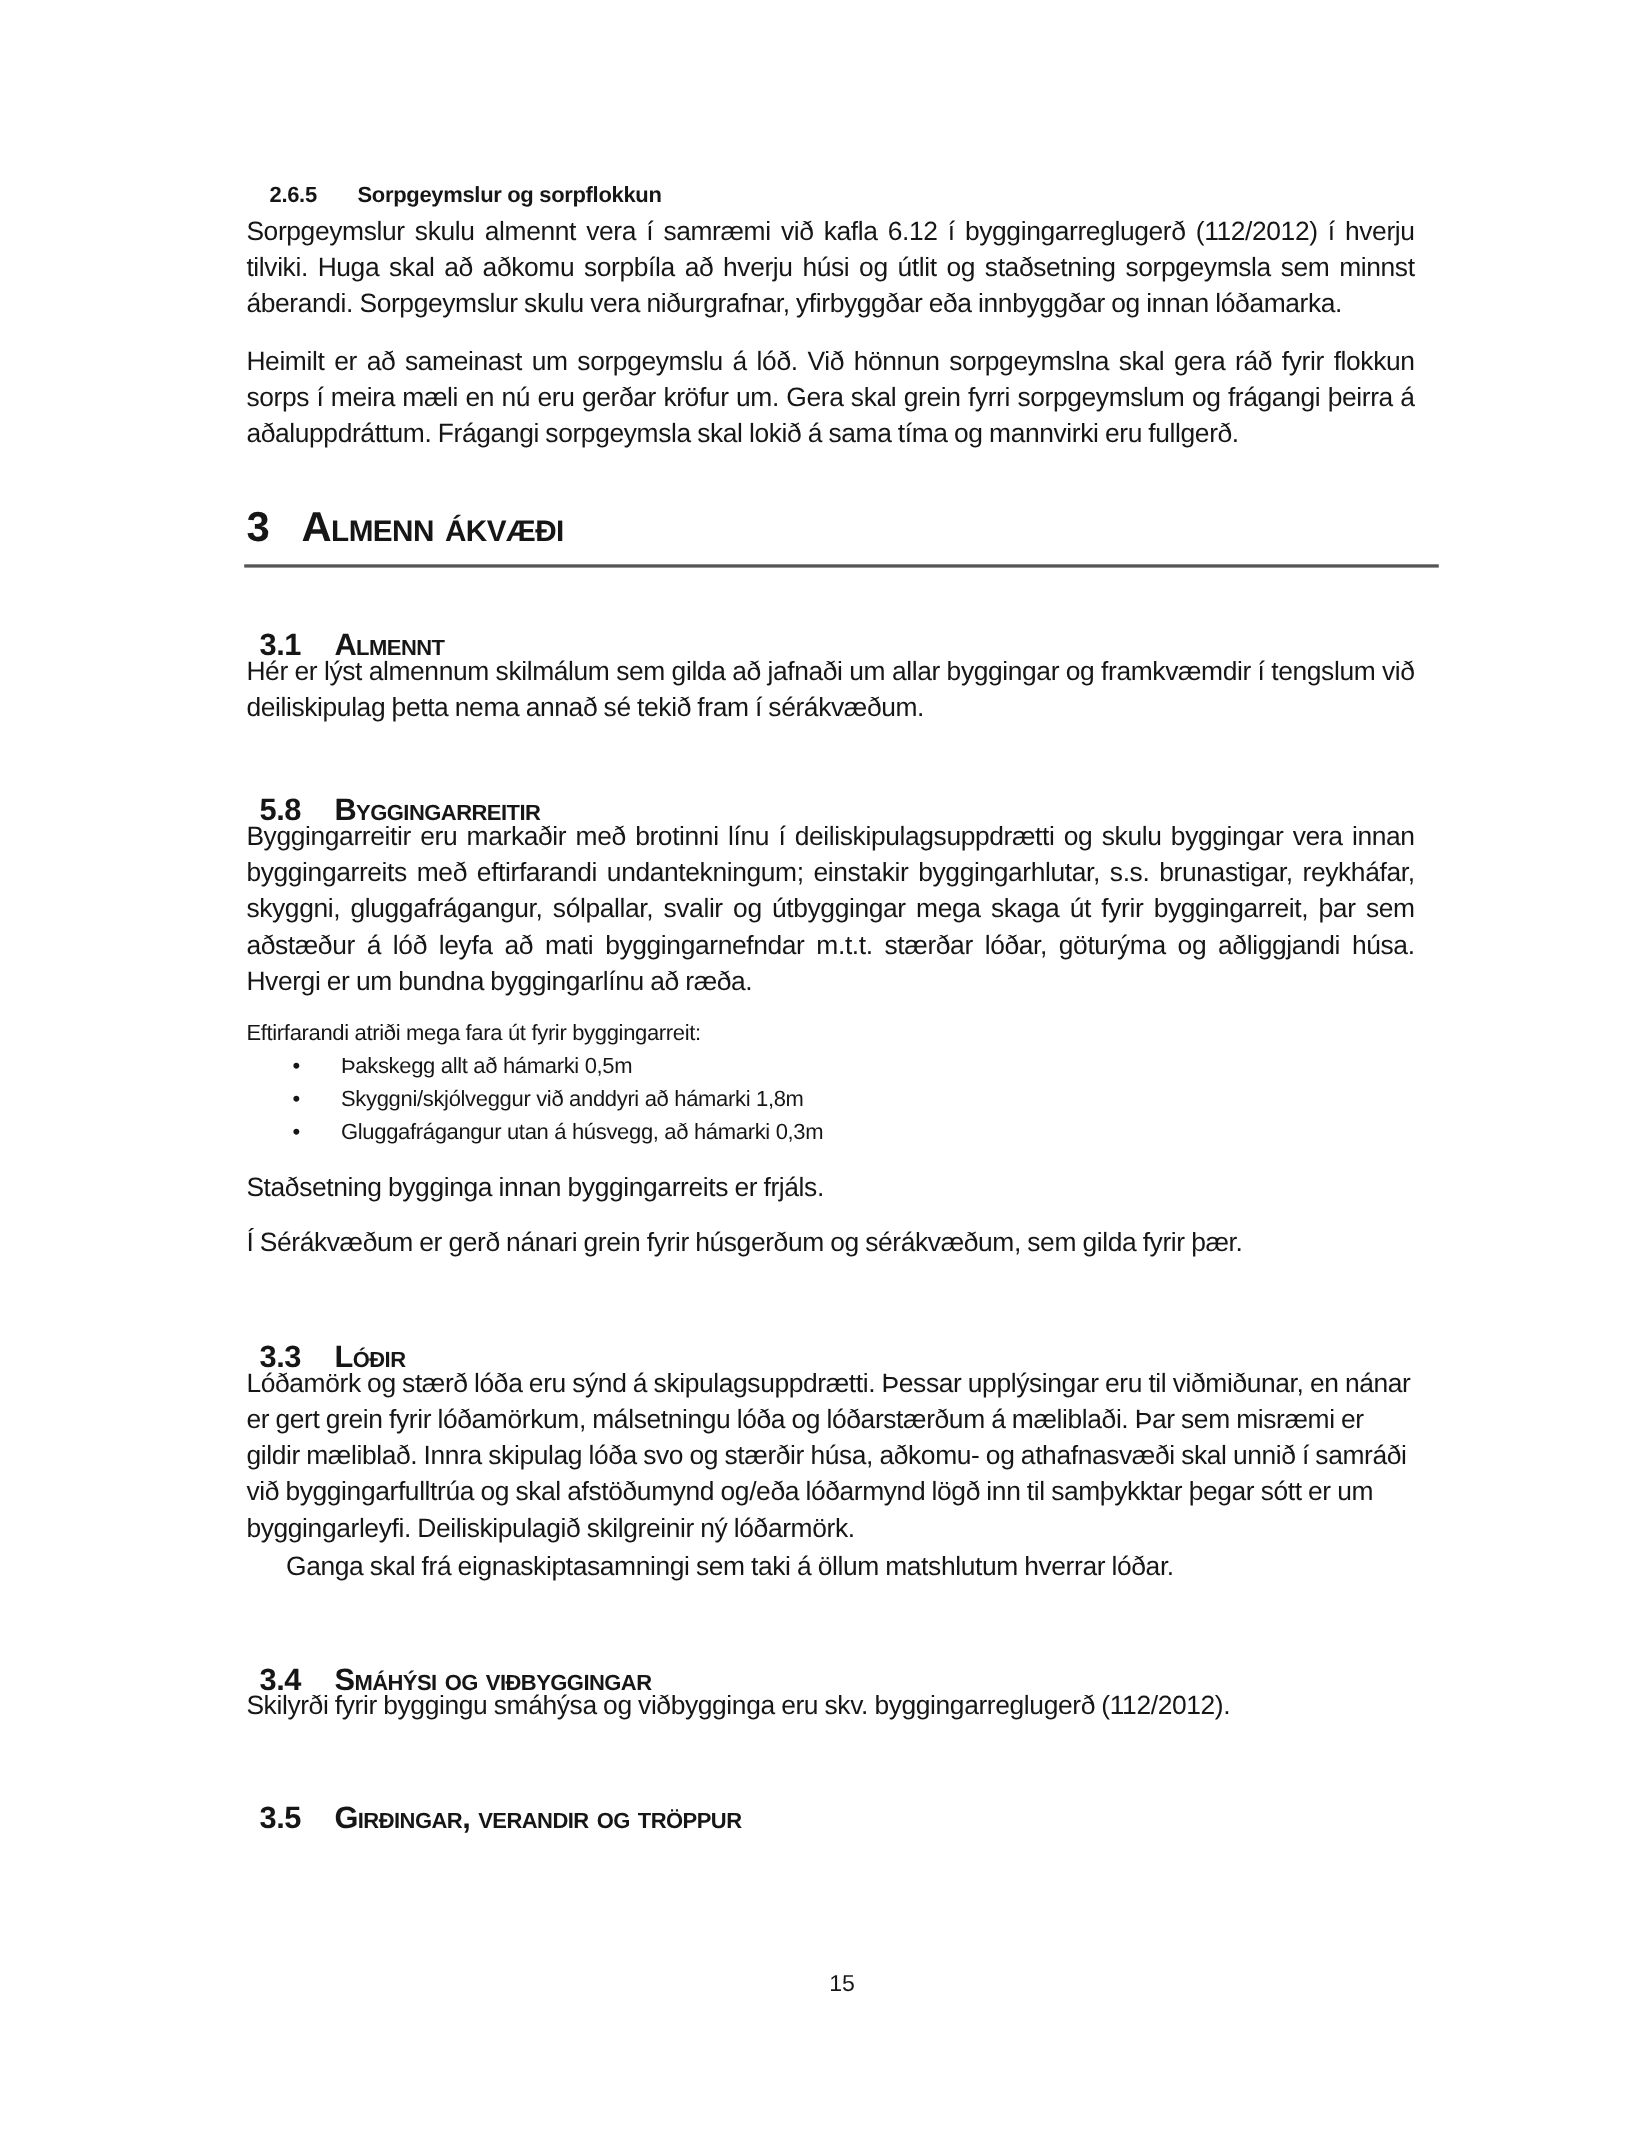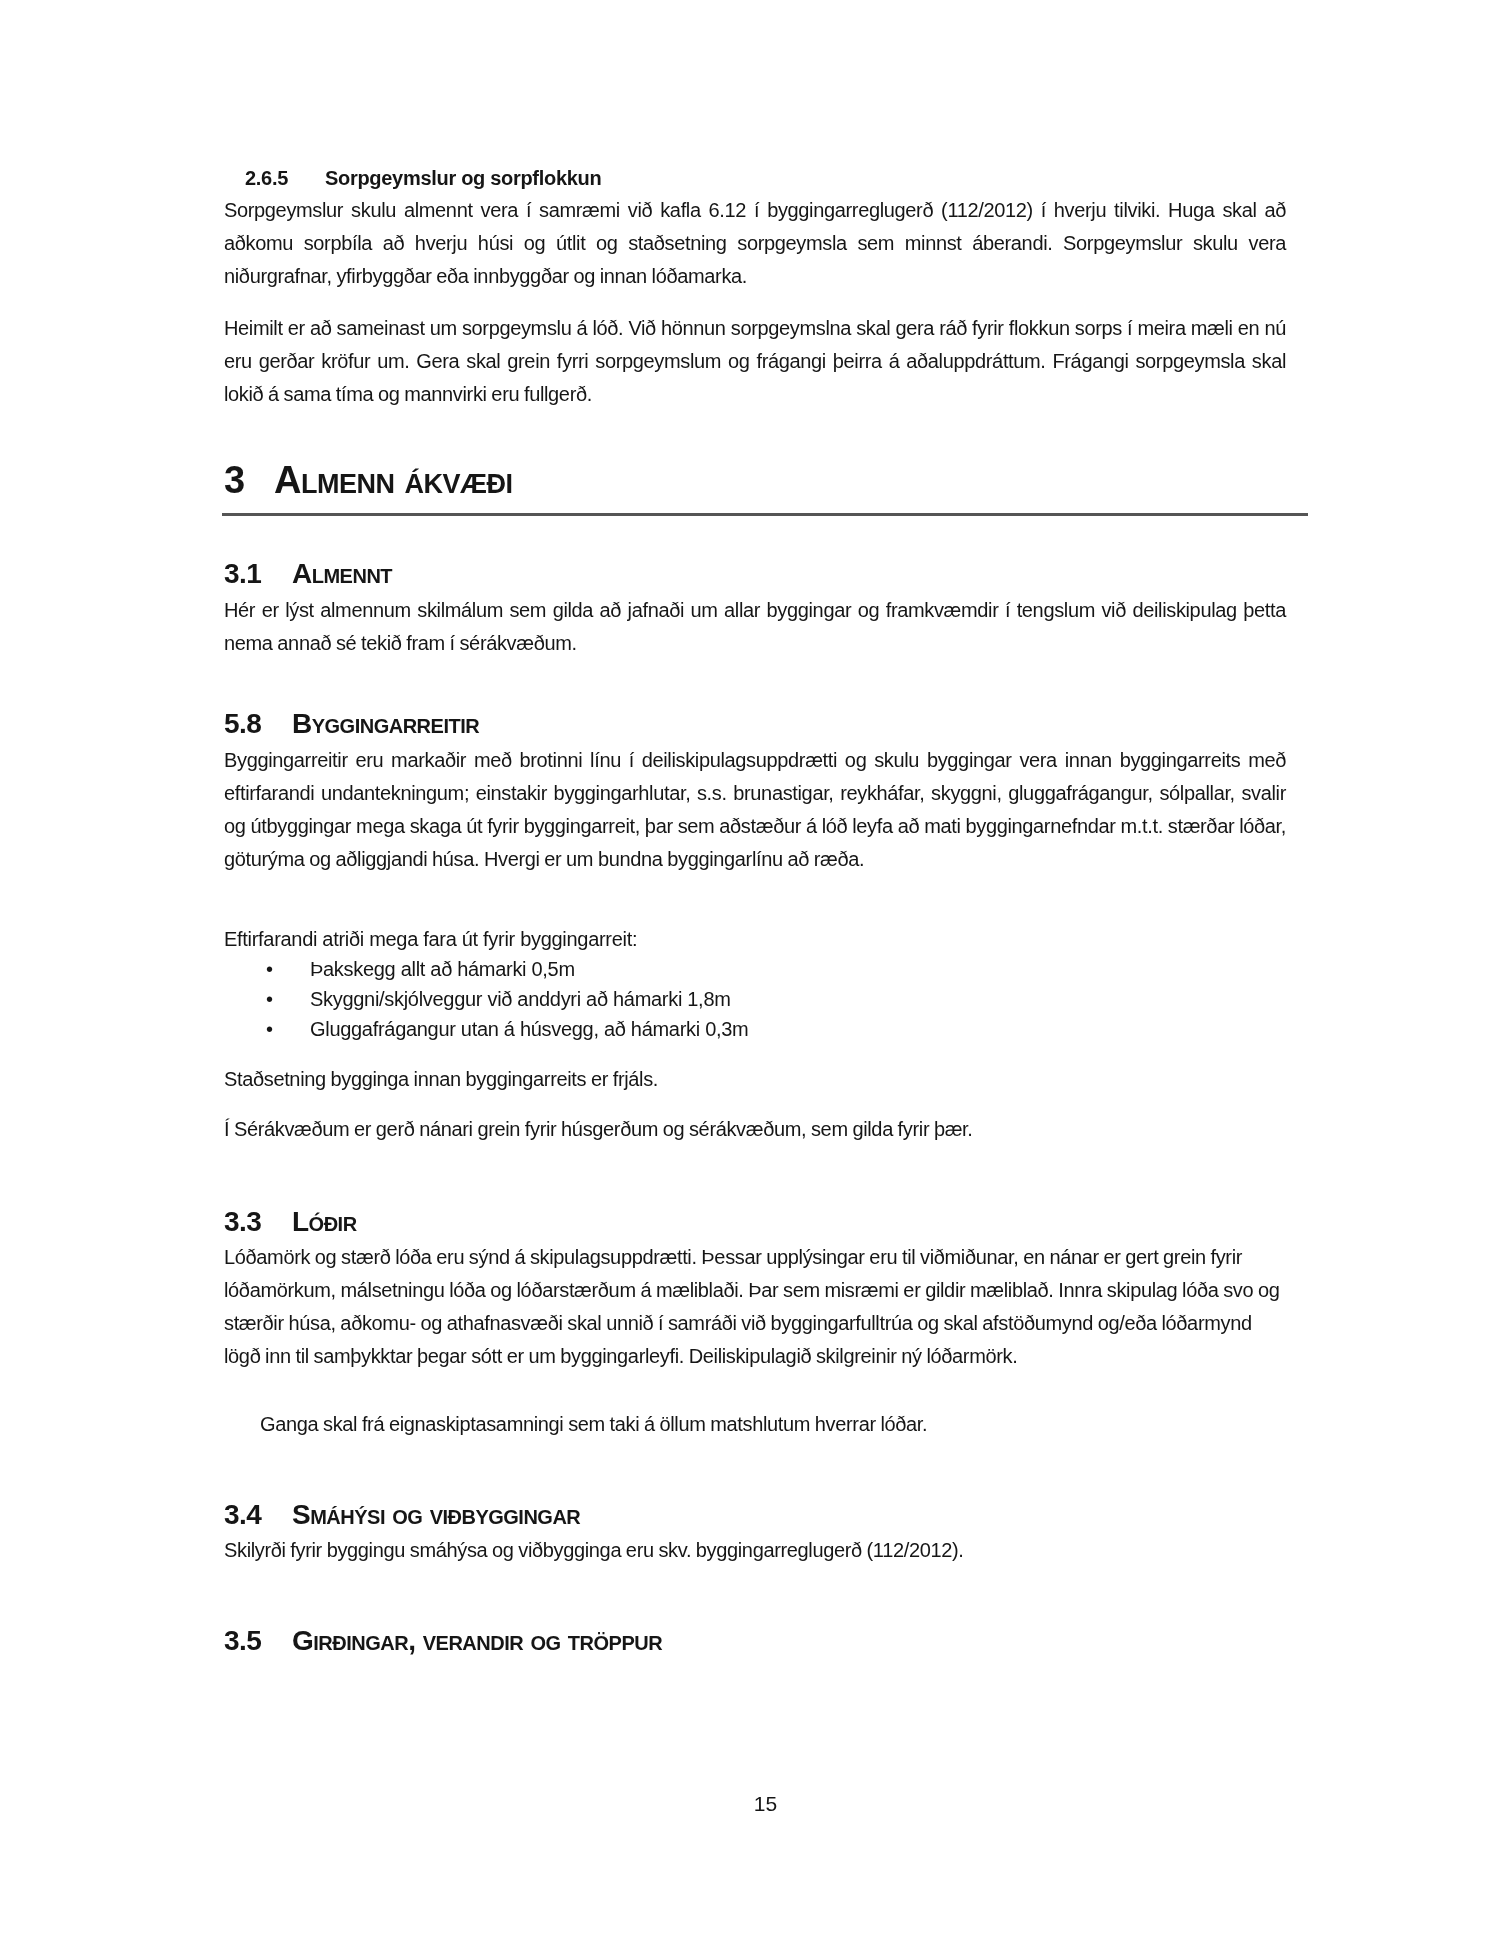--- a/index.html
+++ b/index.html
@@ -17,21 +17,21 @@
     }
     .page {
       position: absolute;
       left: 0; top: 0;
       width: 1500px; height: 1942px;
     }
     .body-text {
       position: absolute;
       left: 224px;
       width: 1062px;
-      font-size: 20px;
+      font-size: 24px;
       line-height: 33px;
       letter-spacing: -0.35px;
       word-spacing: -0.5px;
       margin: 0;
     }
     .justify { text-align: justify; text-align-last: left; }
     .h3 {
       position: absolute;
       left: 224px;
       font-size: 20px;
@@ -59,21 +59,21 @@
       top: 513px;
       width: 1086px;
       height: 3px;
       background: #555555;
     }
     .h2 {
       position: absolute;
       left: 224px;
       font-size: 28px;
       line-height: 36px;
-      margin: 0;
+      margin: 12px;
       white-space: nowrap;
       font-variant: small-caps;
       letter-spacing: -0.5px;
     }
     .h2 .num { display: inline-block; width: 68px; }
     .list-intro {
       position: absolute;
       left: 224px;
       top: 924px;
       font-size: 20px;

